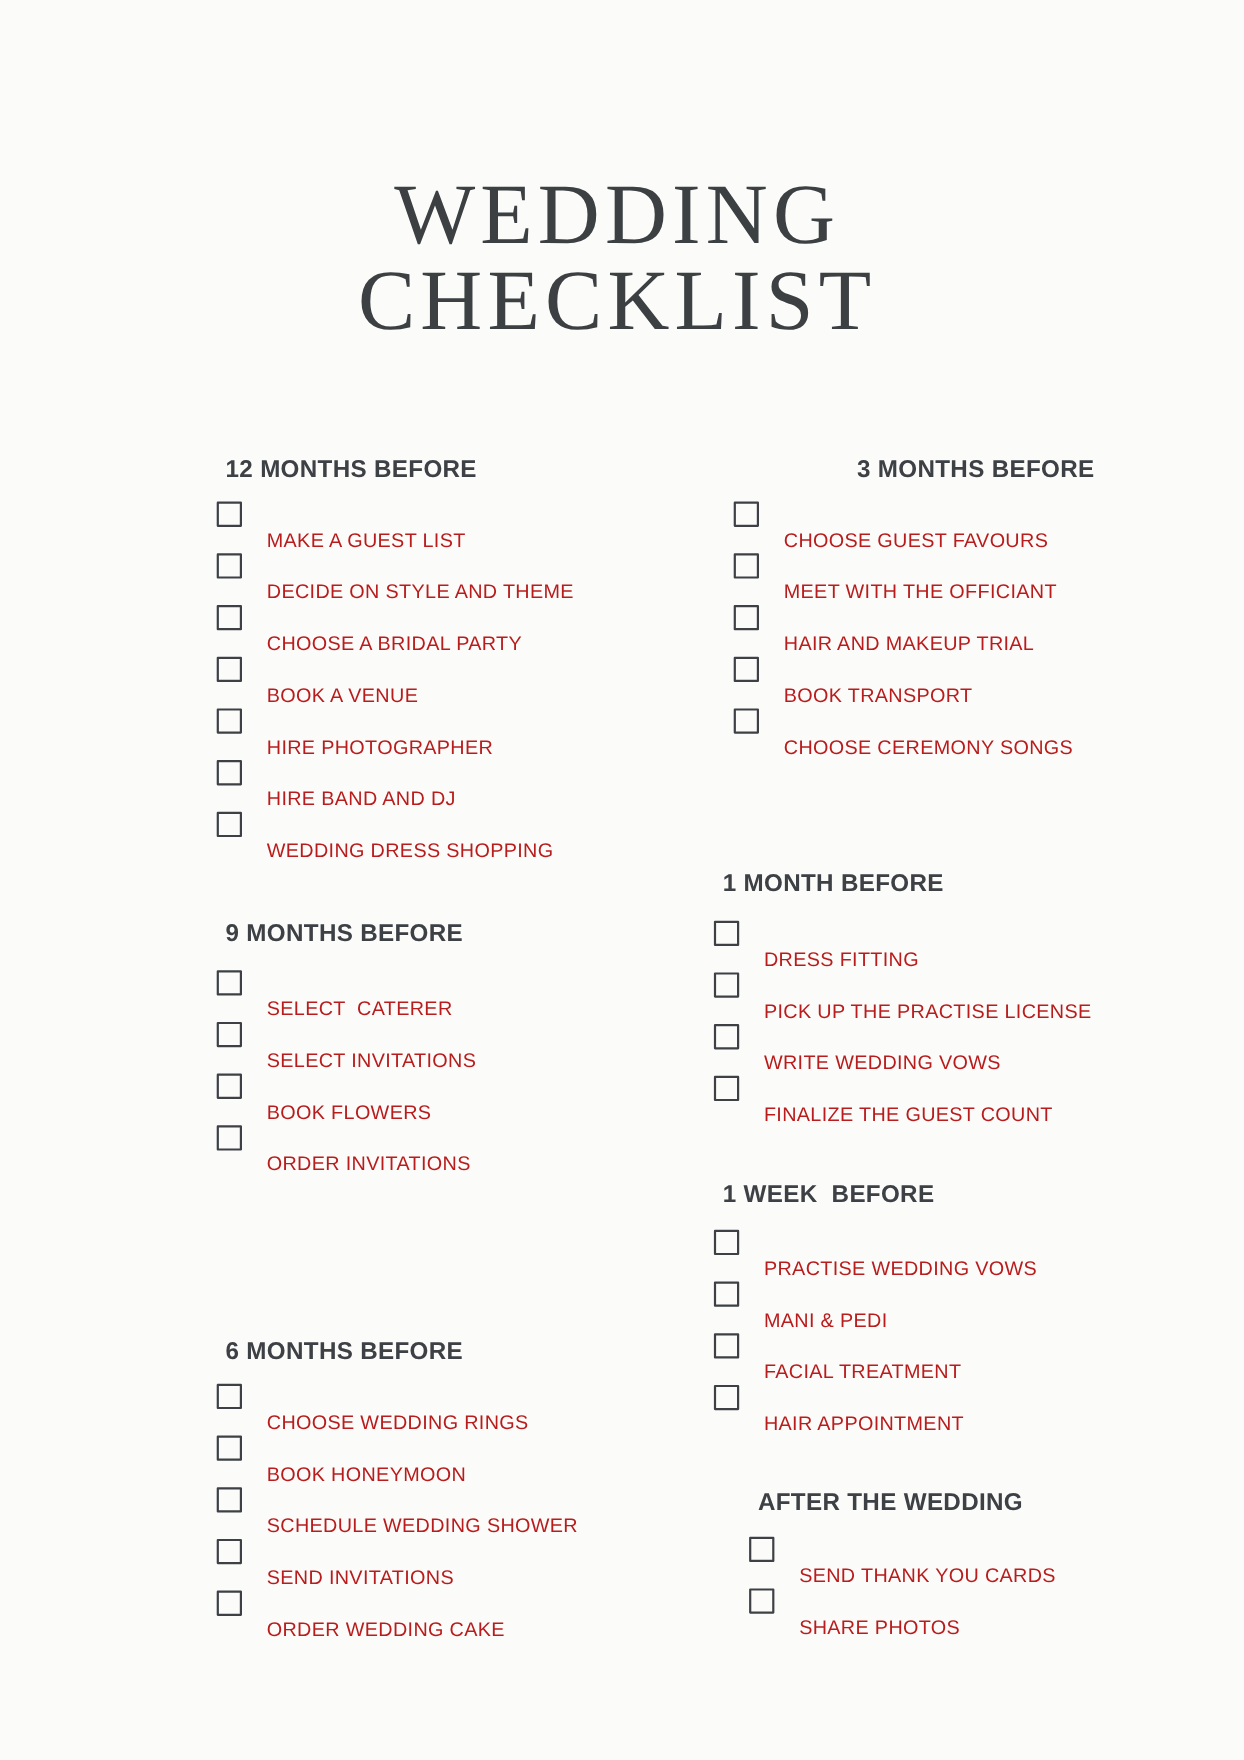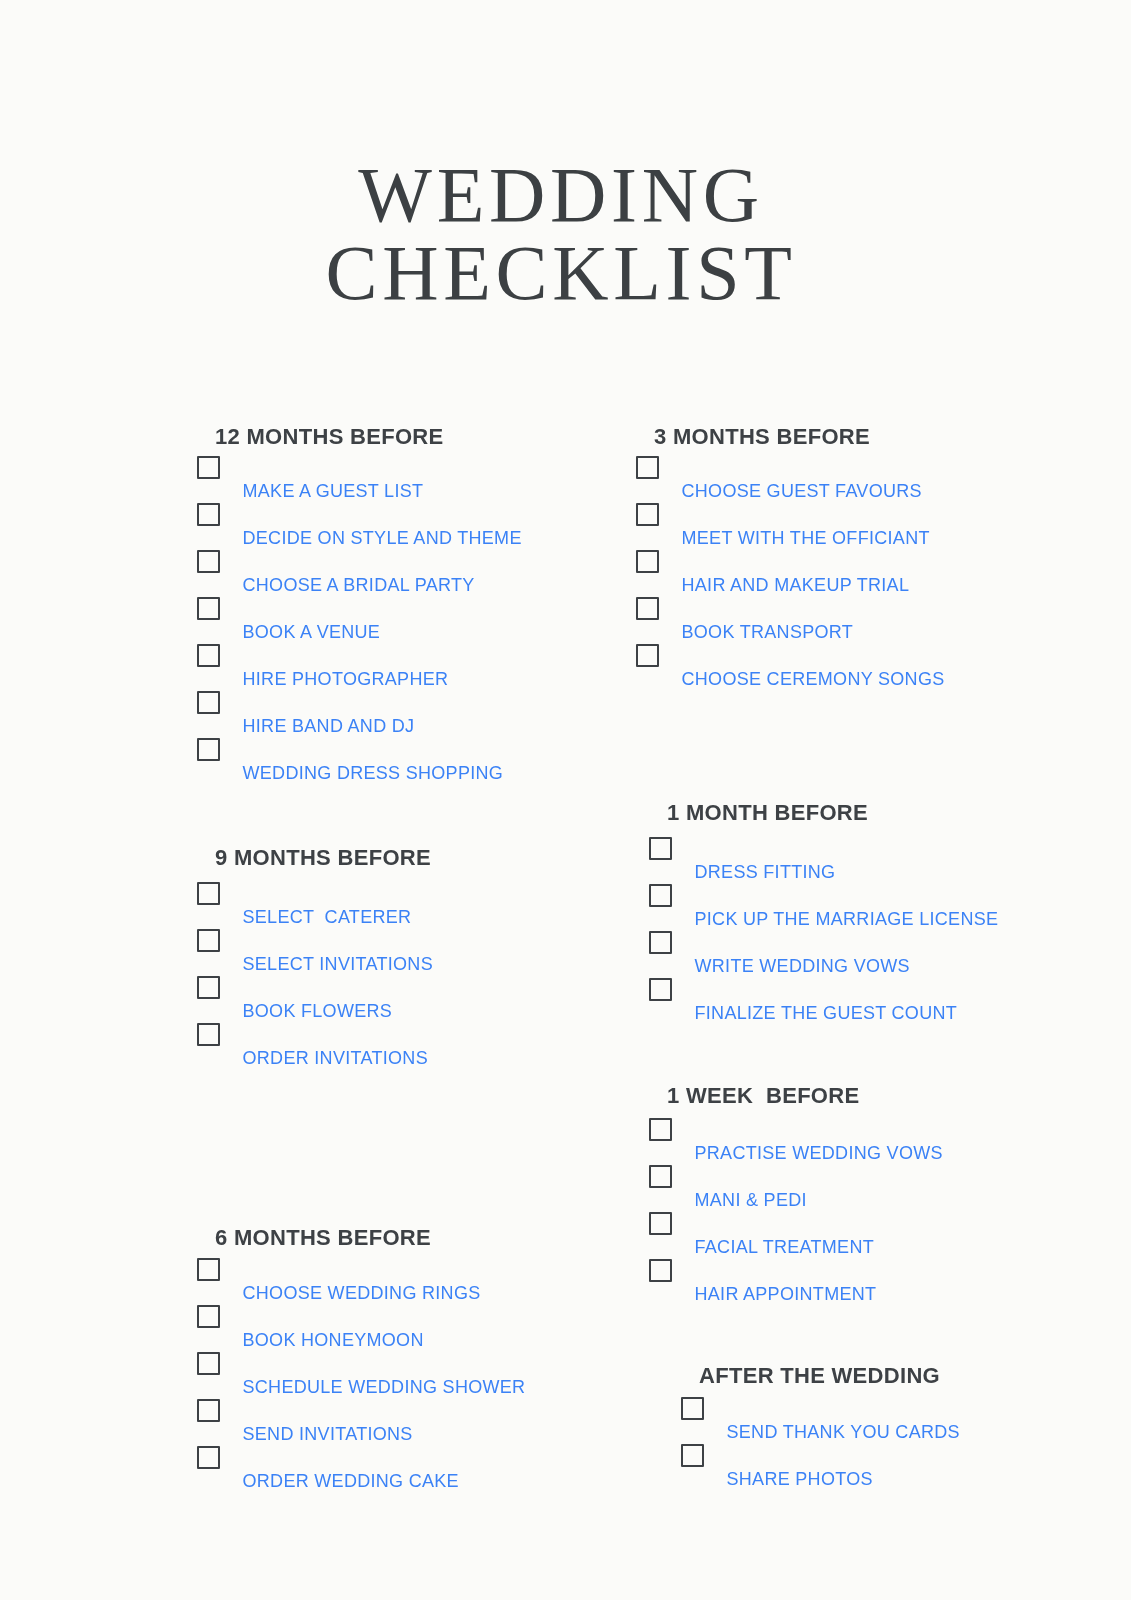--- a/index.html
+++ b/index.html
@@ -25,21 +25,21 @@
     line-height:78px;
     font-weight:400;
     letter-spacing:0.06em;
     color:#3c4043;
   }
   .cl-section{
     position:absolute;
     width:440px;
   }
   .cl-section h2{
-    margin:18px;
+    margin:8px;
     font-size:22px;
     line-height:26px;
     font-weight:700;
     letter-spacing:0.3px;
     color:#3d4145;
     white-space:pre;
   }
   .items{
     position:absolute;
     left:0;
@@ -58,21 +58,21 @@
     flex:0 0 23px;
     border:2px solid #3d4145;
     border-radius:1px;
     background:transparent;
   }
   .label{
     margin-left:22.5px;
     font-size:18px;
     line-height:23px;
     letter-spacing:0.3px;
-    color:#3b82f6;
+    color:#b91c1c;
     white-space:pre;
     margin-top:48px;
   }
 </style>
 </head>
 <body>
 
 <div class="page">
 
   <div class="doc-title">
@@ -155,21 +155,21 @@
           <span class="checkbox"></span>
           <span class="label">SEND INVITATIONS</span>
         </div>
         <div class="row">
           <span class="checkbox"></span>
           <span class="label">ORDER WEDDING CAKE</span>
         </div>
       </div>
   </section>
 
-  <section class="cl-section" style="left:636px;top:406px;">
+  <section class="cl-section" style="left:667px;top:406px;text-align:center;">
     <h2>3 MONTHS BEFORE</h2>
     <div class="items" style="top:50px;">
         <div class="row">
           <span class="checkbox"></span>
           <span class="label">CHOOSE GUEST FAVOURS</span>
         </div>
         <div class="row">
           <span class="checkbox"></span>
           <span class="label">MEET WITH THE OFFICIANT</span>
         </div>
@@ -190,21 +190,21 @@
 
   <section class="cl-section" style="left:649px;top:782px;">
     <h2>1 MONTH BEFORE</h2>
     <div class="items" style="top:55px;">
         <div class="row">
           <span class="checkbox"></span>
           <span class="label">DRESS FITTING</span>
         </div>
         <div class="row">
           <span class="checkbox"></span>
-          <span class="label">PICK UP THE MARRIAGE LICENSE</span>
+          <span class="label">PICK UP THE PRACTISE LICENSE</span>
         </div>
         <div class="row">
           <span class="checkbox"></span>
           <span class="label">WRITE WEDDING VOWS</span>
         </div>
         <div class="row">
           <span class="checkbox"></span>
           <span class="label">FINALIZE THE GUEST COUNT</span>
         </div>
       </div>

